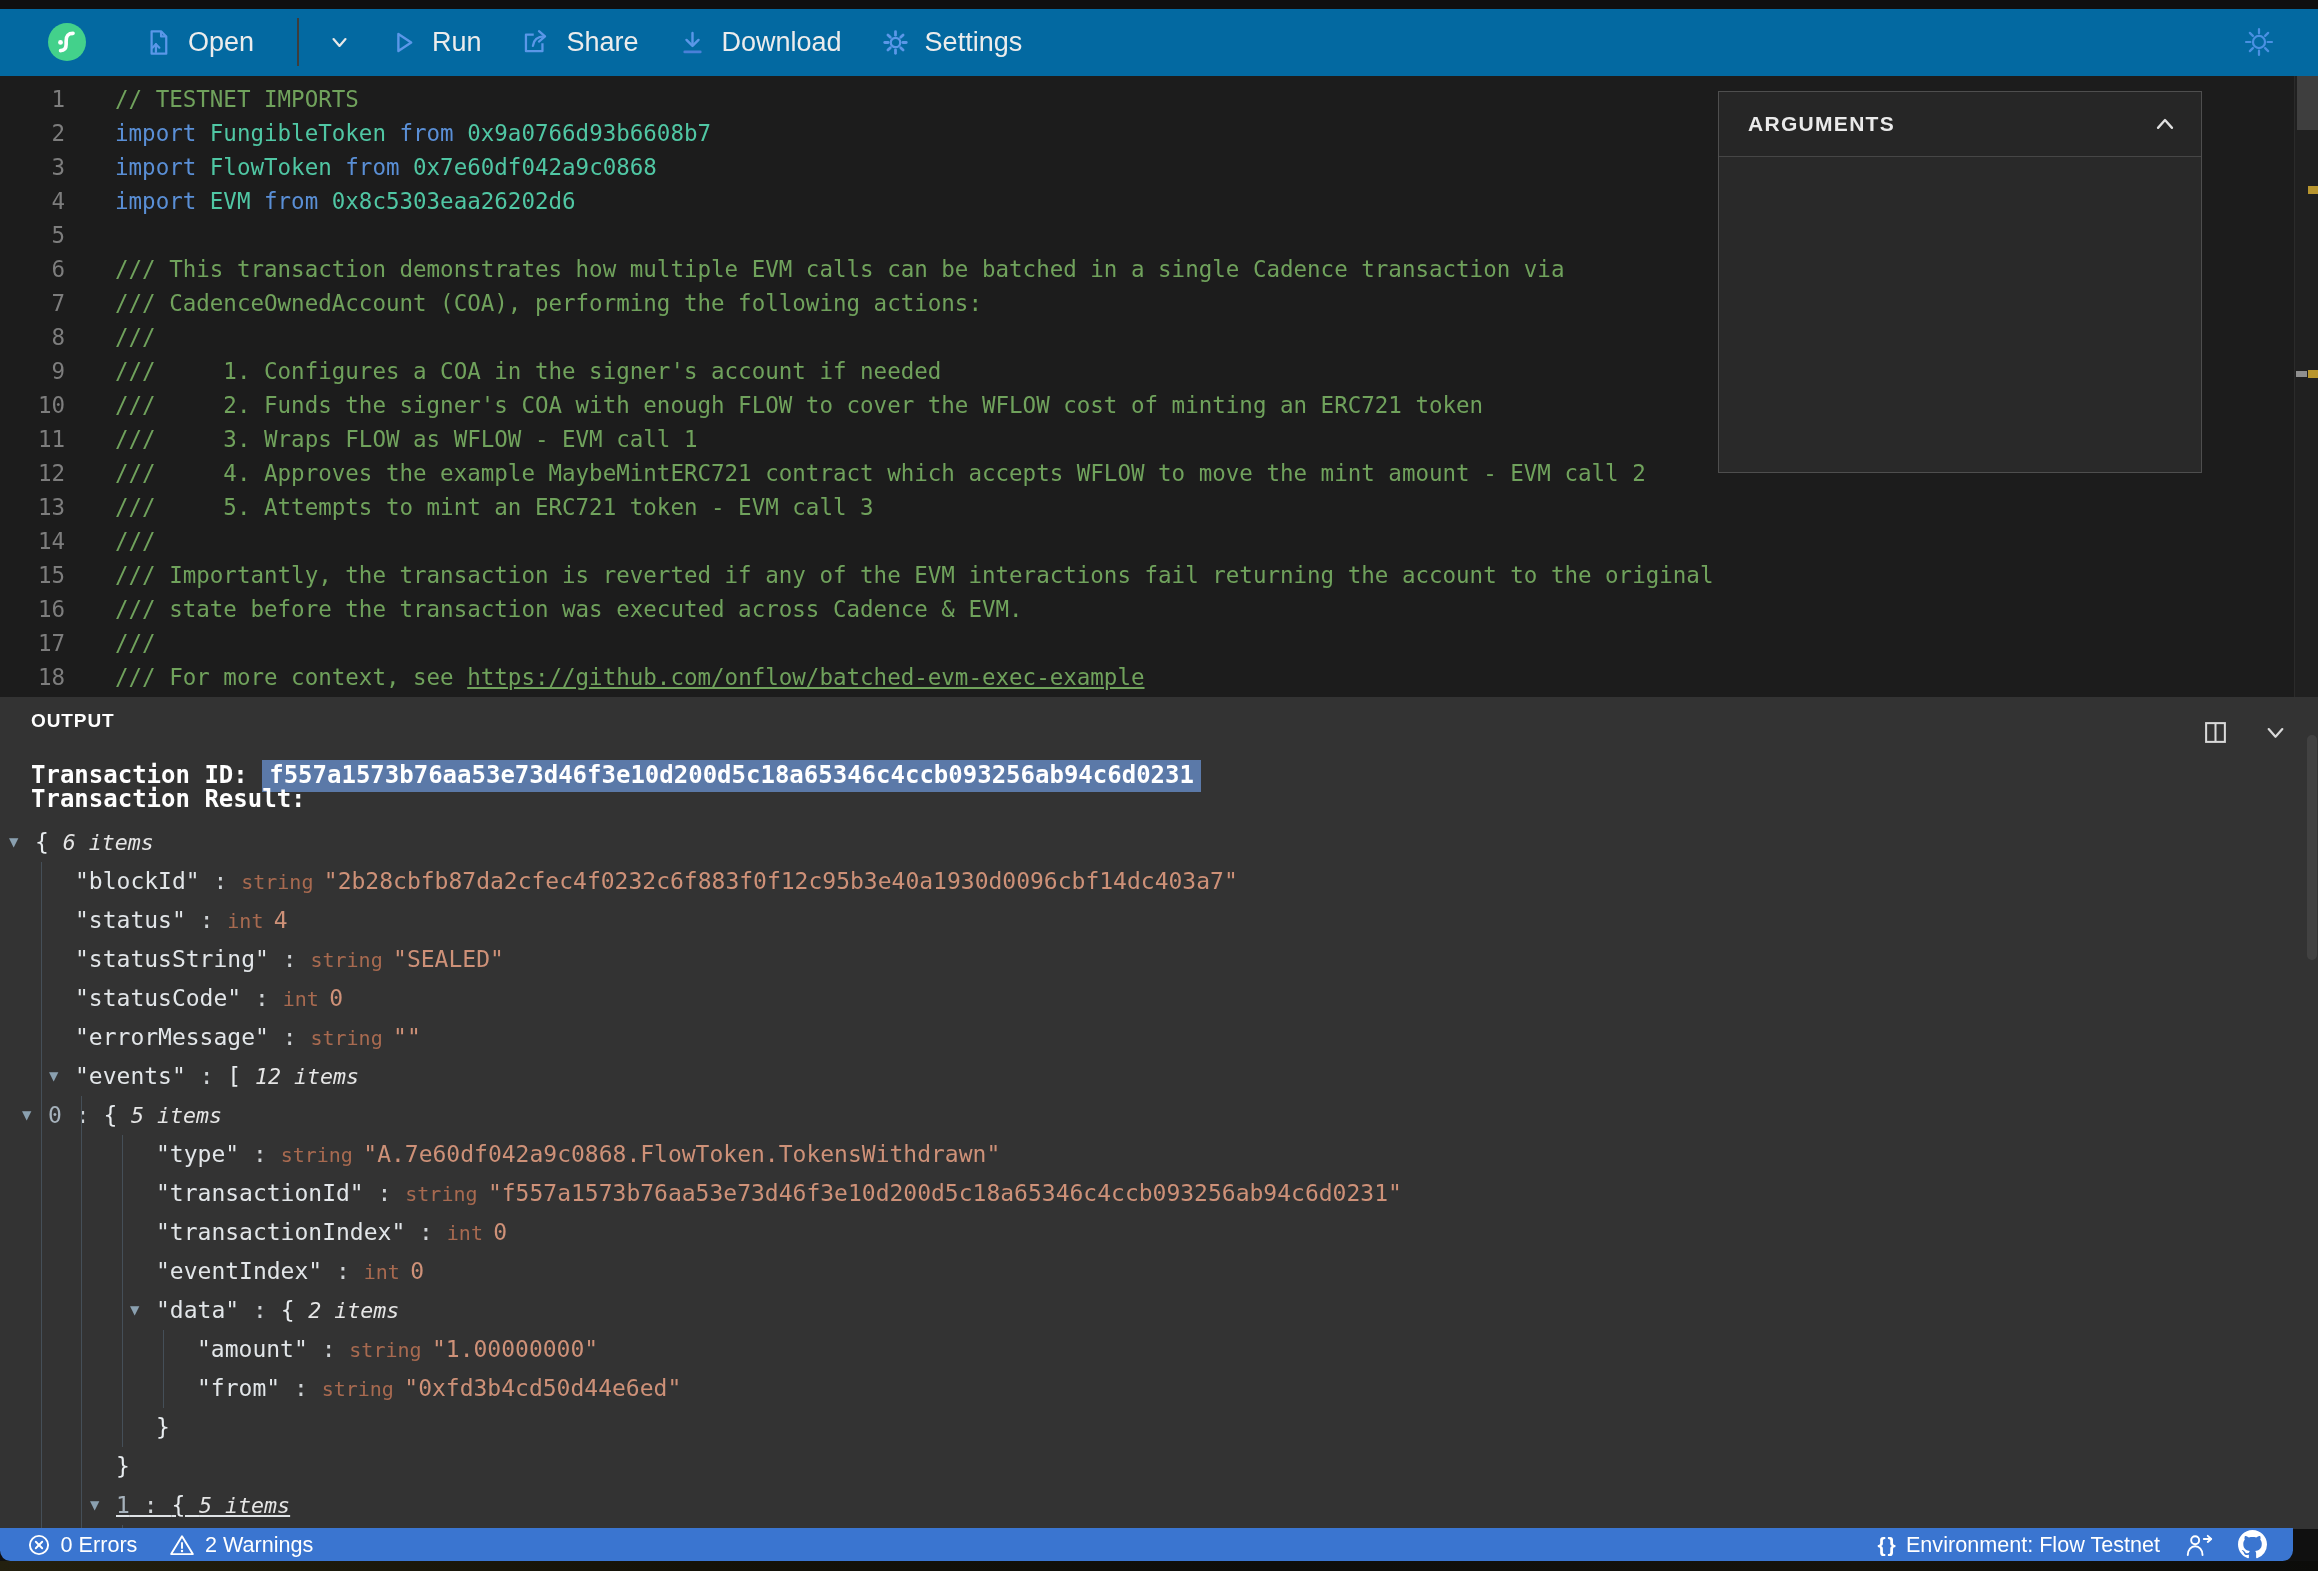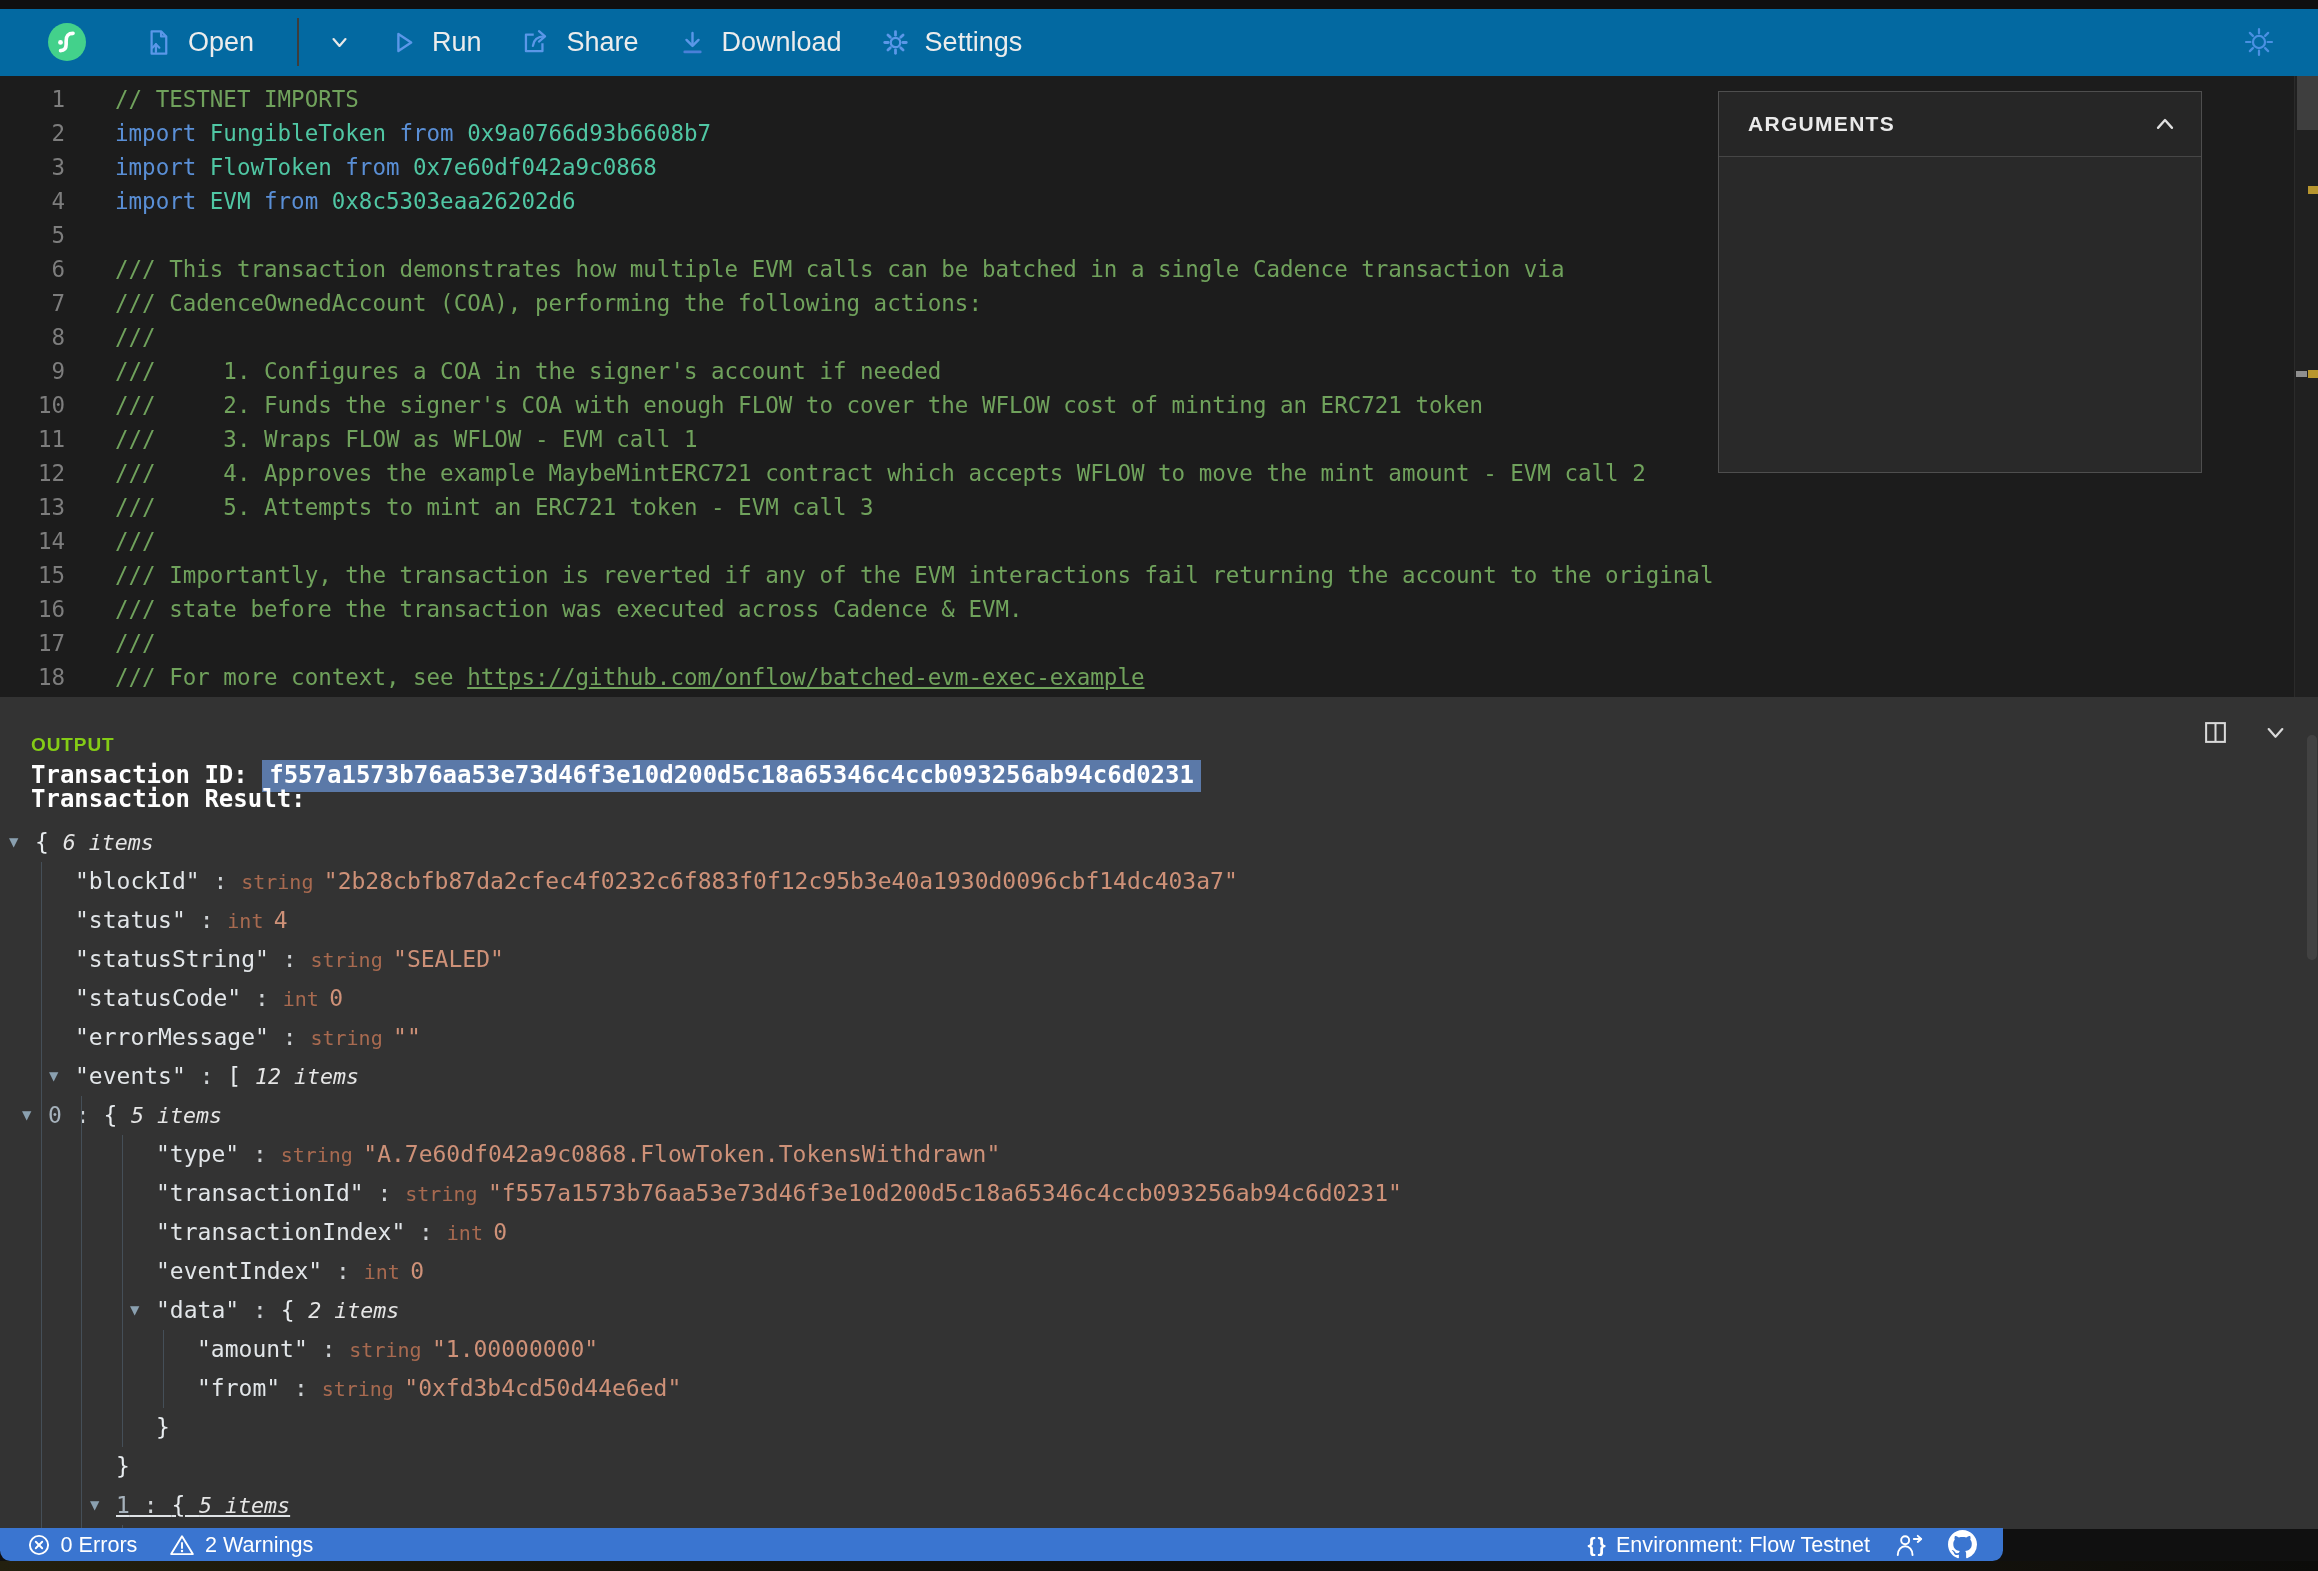--- a/index.html
+++ b/index.html
@@ -41,43 +41,43 @@
                padding:0 22.5px 0 29px;border-bottom:1.7px solid #464646;background:#262626;cursor:pointer;}
   .args-title{font-weight:bold;font-size:21px;letter-spacing:1.3px;color:#eaeaea;}
   .args-body{padding:19px 33px 0 33px;}
   .arg-label{font-weight:600;font-size:26px;line-height:35px;color:#f2f2f2;}
   .lbl2{margin-top:22.5px;width:424px;}
   .arg-input{margin-top:12px;width:348px;height:52px;background:#1d1d1d;border:1.7px solid #848484;
              border-radius:8.6px;font-size:25px;line-height:52px;color:#f0f0f0;padding:0 17.3px;cursor:text;}
 
   
   .output-panel{left:0;top:697px;width:2319px;height:832px;background:#333333;overflow:hidden;}
-  .output-title{position:absolute;left:31px;top:37px;font-weight:bold;font-size:19px;
-                letter-spacing:0.9px;color:#84cc16;}
+  .output-title{position:absolute;left:31px;top:13px;font-weight:bold;font-size:19px;
+                letter-spacing:0.9px;color:#ffffff;}
   .out-icons{position:absolute;right:29px;top:21px;display:flex;gap:31px;align-items:center;}
   .tx-line{position:absolute;left:31px;font-family:"DejaVu Sans Mono",monospace;
            font-weight:bold;font-size:24px;color:#ffffff;white-space:pre;}
   .tx1{top:64px;} .tx2{top:88px;}
   .sel{background:#5b79a8;padding:0.9px 7px 2.6px 7px;}
   #tree{position:absolute;left:0;top:126px;width:2319px;}
   .trow{position:relative;height:39px;line-height:39px;white-space:pre;
         font-family:"DejaVu Sans Mono",monospace;font-size:23px;color:#dfe3e6;}
   .guide{position:absolute;top:0;height:100%;width:0.9px;background:#454f58;}
   .tri{display:inline-block;width:26px;margin-left:-26px;font-size:15.6px;color:#8aa0b0;cursor:pointer;vertical-align:2.6px;}
   .k{color:#e2e6e9;} .k-idx{color:#a6b2bc;}
   .colon{color:#cfd3d6;}
   .ty{font-size:20px;color:#a86a50;margin-right:10.4px;text-align:center;}
   .v{color:#ce9178;}
   .p{color:#e8ecef;}
   .cnt{font-style:italic;color:#e5e5e5;font-size:21.6px;}
   .out-thumb{position:absolute;right:1.7px;top:38px;width:10.4px;height:225px;background:#4b4b4b;
              border-radius:5.2px;opacity:.65;cursor:pointer;}
 
   
-  .status-bar{left:0;top:1528px;width:2003px;height:33px;background:#3a75d0;color:#fff;
+  .status-bar{left:0;top:1528px;width:2293px;height:33px;background:#3a75d0;color:#fff;
               display:flex;align-items:center;padding:0 26px;box-sizing:border-box;
               font-size:21.6px;border-radius:0 0 10.4px 10.4px;}
   .sb-item{display:flex;align-items:center;gap:8.6px;cursor:pointer;}
   .sb-gap{margin-left:31px;}
   .sb-spacer{flex:1;}
   .sb-right{display:flex;align-items:center;gap:22.5px;}
   .braces{font-size:21px;font-weight:bold;letter-spacing:1.7px;}
 
   .wallpaper{left:0;top:1561px;width:2319px;height:10.4px;
              background:linear-gradient(90deg,#23200f,#141208 30%,#0d0d0b 55%,#15130c 80%,#0c0c0a);}

